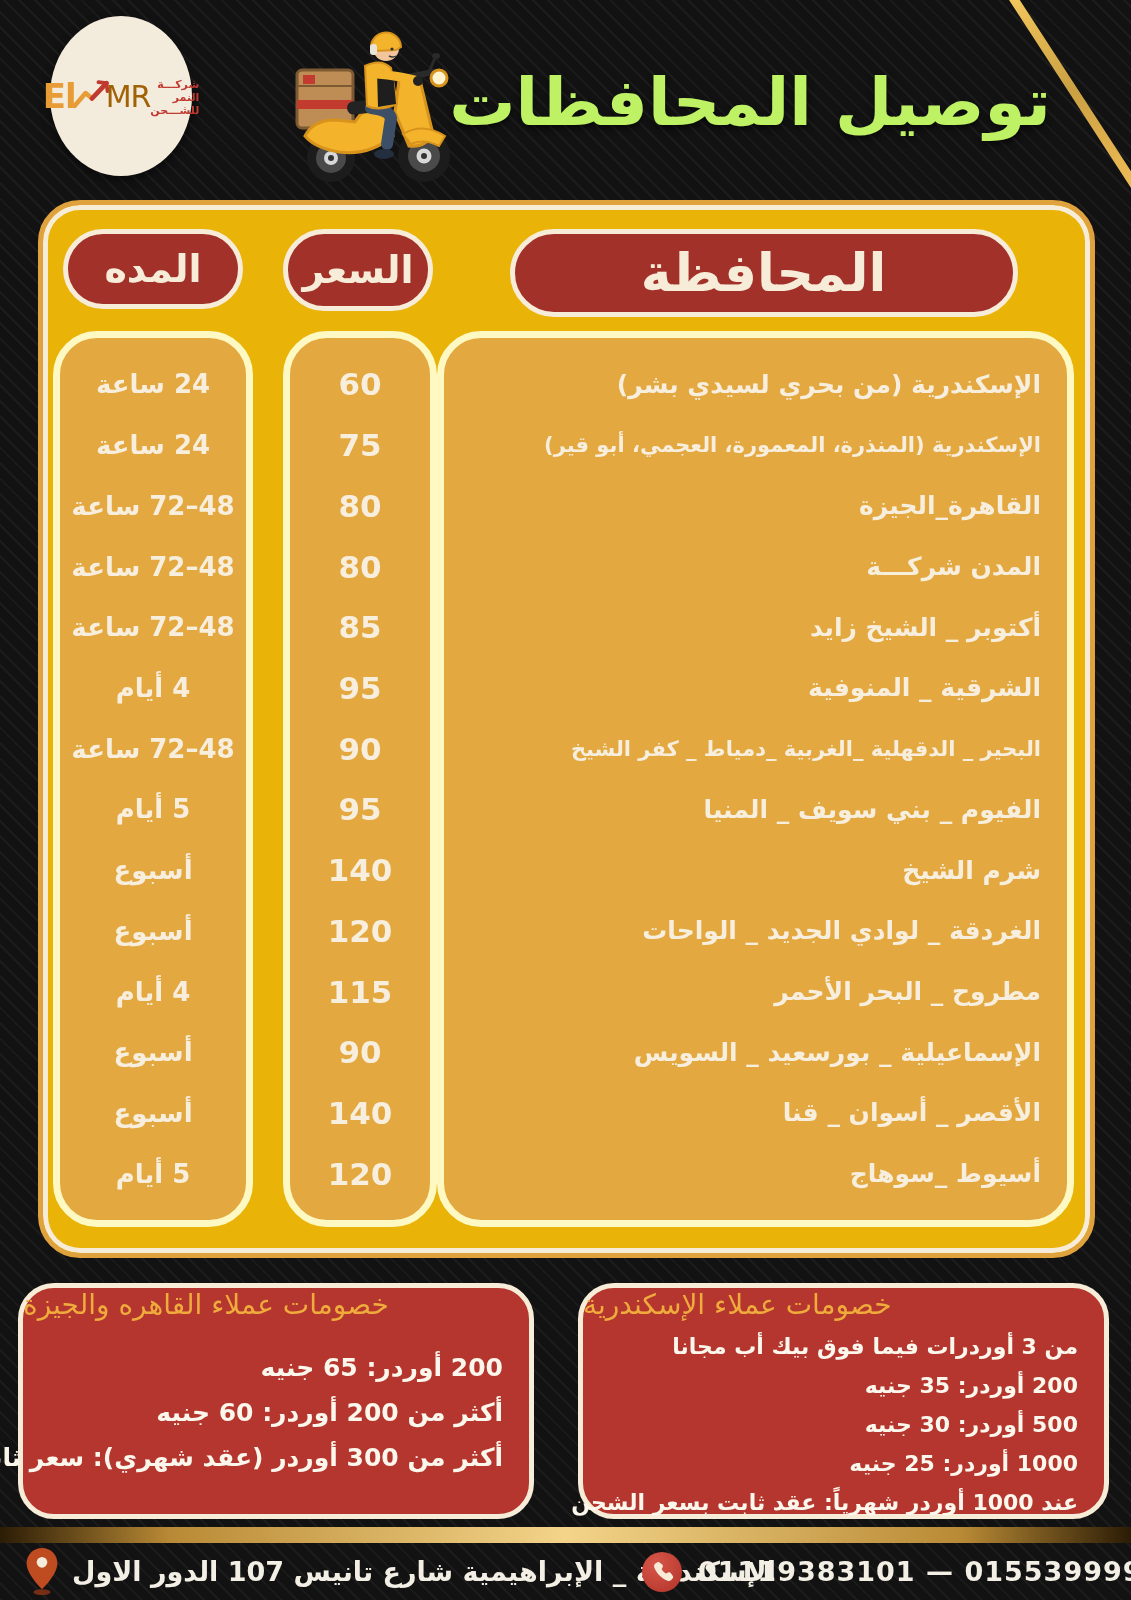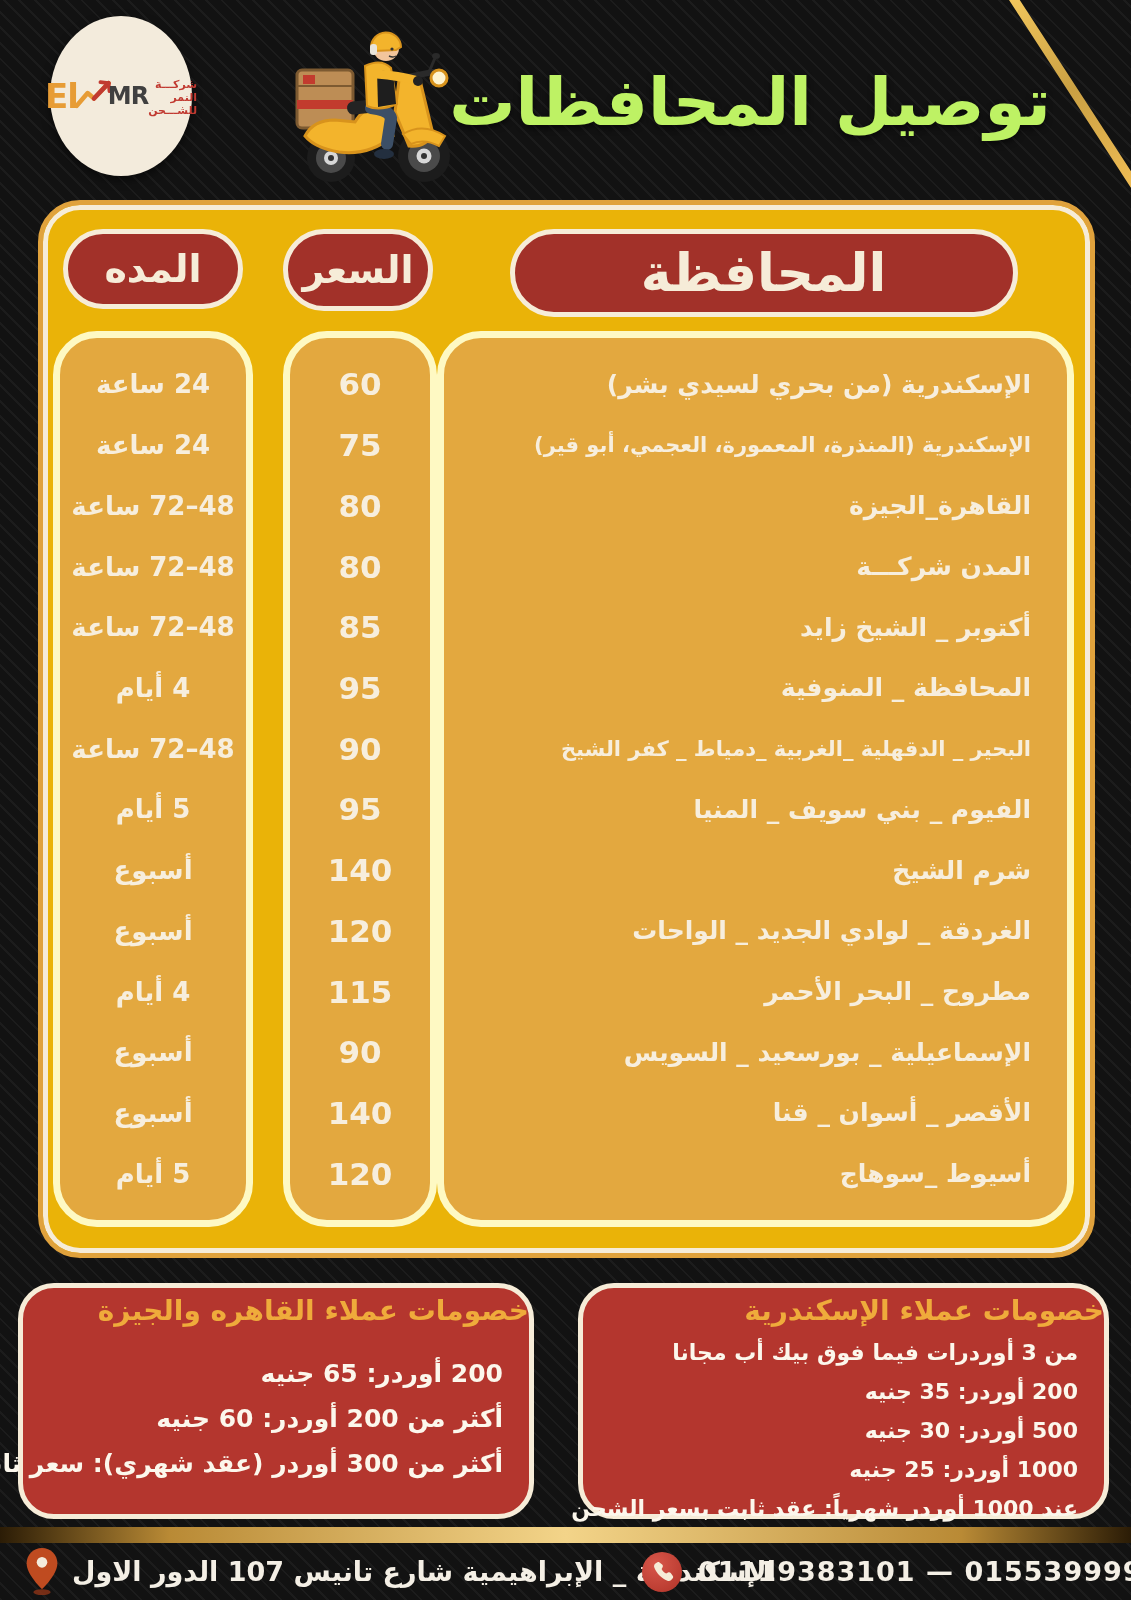--- a/index.html
+++ b/index.html
@@ -19,21 +19,21 @@
   }
   
   .logo {
     position:absolute; left:50px; top:16px; width:142px; height:160px;
     background:#f3ebdc; border-radius:50%;
     display:flex; flex-direction:row; align-items:center; justify-content:center;
     box-shadow:0 4px 10px rgba(0,0,0,.5);
   }
   .logo-row { display:flex; align-items:center; }
   .logo-el { font-size:34px; font-weight:bold; color:#e79c35; letter-spacing:-1px; margin-right:-4px;}
-  .logo-mr { font-size:24px; font-weight:bold; color:#404040; letter-spacing:-1px; margin-left:-6px;}
+  .logo-mr { font-size:30px; font-weight:normal; color:#a16207; letter-spacing:-1px; margin-left:-6px;}
   .logo-tagline { font-size:11px; font-weight:bold; color:#c13a31; margin-top:3px; }
   .scooter { position:absolute; left:283px; top:16px; }
   .page-title {
     position:absolute; left:460px; top:52px; width:580px; height:100px;
     display:flex; align-items:center; justify-content:center;
     font-size:66px; font-weight:800; color:#bef264; white-space:nowrap;
     text-shadow:0 3px 6px rgba(0,0,0,.6);
   }
   
   .panel {
@@ -56,33 +56,33 @@
   .pill-gov   { width:508px; height:88px; font-size:52px; }
   .cols { flex:1; margin-top:14px; }
   .goldbox {
     background:#e3a83f; border:7px solid #fef9c3; border-radius:44px;
     display:flex; flex-direction:column; padding:16px 0;
   }
   .col-dur   { width:200px; }
   .col-price { width:154px; margin-left:30px; }
   .col-gov   { flex:1; }
   .cell { flex:1; display:flex; align-items:center; color:#f7eedd; font-weight:bold; white-space:nowrap; }
-  .cell.gov { direction:rtl; justify-content:flex-start; padding-right:36px; font-size:25px;margin-left:47px; }
+  .cell.gov { direction:rtl; justify-content:flex-start; padding-right:26px; font-size:25px;margin-left:47px; }
   .cell.gov.tight { font-size:21px; }
   .cell.price { justify-content:center; font-size:31px; }
   .cell.dur { direction:rtl; justify-content:center; font-size:26px; }
   
   .disc {
     position:absolute; top:1283px; height:236px;
     background:#b4362e; border:5px solid #f6ecd8; border-radius:36px;
     display:flex; flex-direction:column;
   }
   .disc-cairo { left:18px;  width:516px; }
   .disc-alex  { left:578px; width:531px; }
-  .disc-title { direction:rtl; text-align:right; color:#efab3b; font-weight:bold; font-size:28px; margin-top:6px; }
+  .disc-title { direction:rtl; text-align:left; color:#efab3b; font-weight:normal; font-size:28px; margin-top:0; }
   .disc-lines { direction:rtl; padding:0 26px 0 12px; margin-top:24px; }
   .disc-alex .disc-lines { margin-top:6px; }
   .disc-line { color:#fcf7ec; font-weight:bold; font-size:25px; line-height:45px; white-space:nowrap; }
   .disc-line.alex { font-size:22px; line-height:39px; }
   
   .gold-bar {
     position:absolute; left:0; top:1527px; width:1131px; height:16px;
     background:linear-gradient(90deg,#2b1c06,#b98a35 15%,#f3d489 50%,#b98a35 85%,#2b1c06);
   }
   .footer { position:absolute; left:0; top:1543px; width:1131px; height:57px; }
@@ -204,21 +204,21 @@
         <div class="cell price">90</div>
         <div class="cell price">140</div>
         <div class="cell price">120</div>
       </div>
     <div class="goldbox col-gov" id="gov-col">
         <div class="cell gov" dir="rtl">الإسكندرية (من بحري لسيدي بشر)</div>
         <div class="cell gov tight" dir="rtl">الإسكندرية (المنذرة، المعمورة، العجمي، أبو قير)</div>
         <div class="cell gov" dir="rtl">القاهرة_الجيزة</div>
         <div class="cell gov" dir="rtl">المدن شركـــة</div>
         <div class="cell gov" dir="rtl">أكتوبر _ الشيخ زايد</div>
-        <div class="cell gov" dir="rtl">المحافظة _ المنوفية</div>
+        <div class="cell gov" dir="rtl">الشرقية _ المنوفية</div>
         <div class="cell gov tight" dir="rtl">البحير _ الدقهلية _الغربية _دمياط _ كفر الشيخ</div>
         <div class="cell gov" dir="rtl">الفيوم _ بني سويف _ المنيا</div>
         <div class="cell gov" dir="rtl">شرم الشيخ</div>
         <div class="cell gov" dir="rtl">الغردقة _ لوادي الجديد _ الواحات</div>
         <div class="cell gov" dir="rtl">مطروح _ البحر الأحمر</div>
         <div class="cell gov" dir="rtl">الإسماعيلية _ بورسعيد _ السويس</div>
         <div class="cell gov" dir="rtl">الأقصر _ أسوان _ قنا</div>
         <div class="cell gov" dir="rtl">أسيوط _سوهاج</div>
       </div>
   </div>

